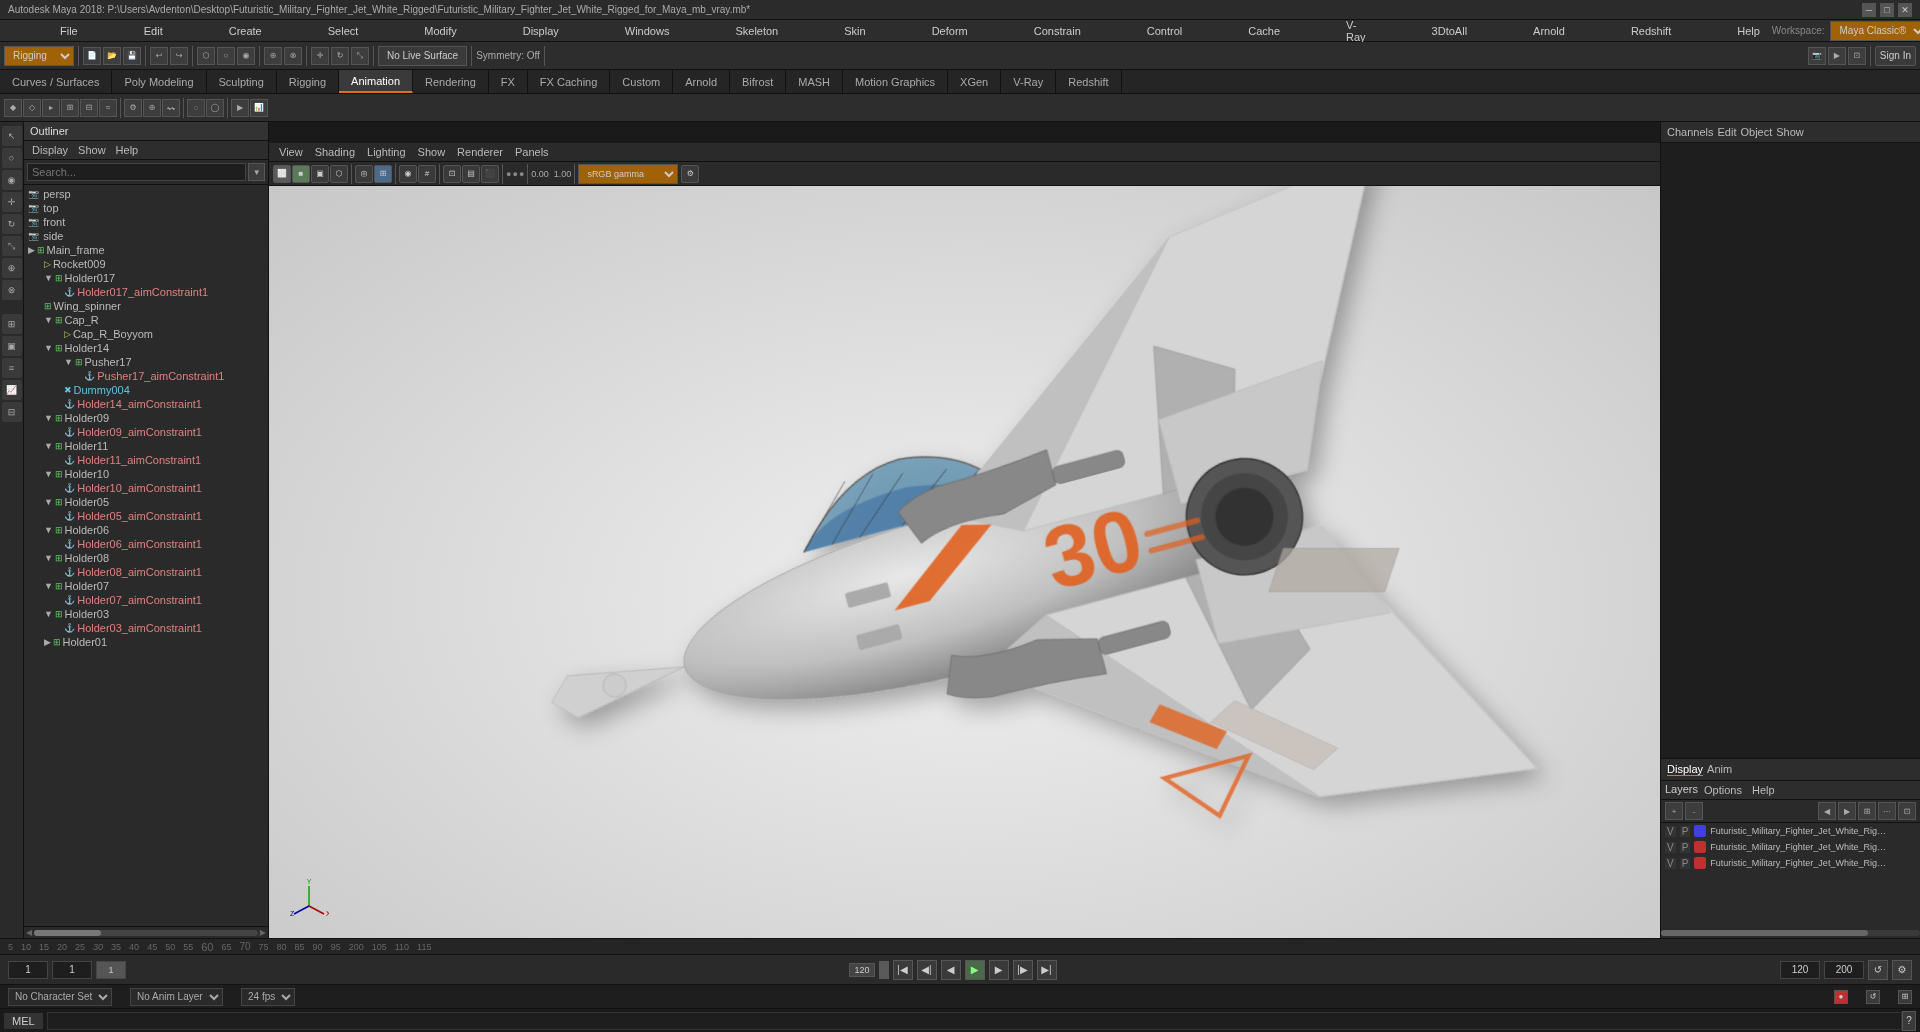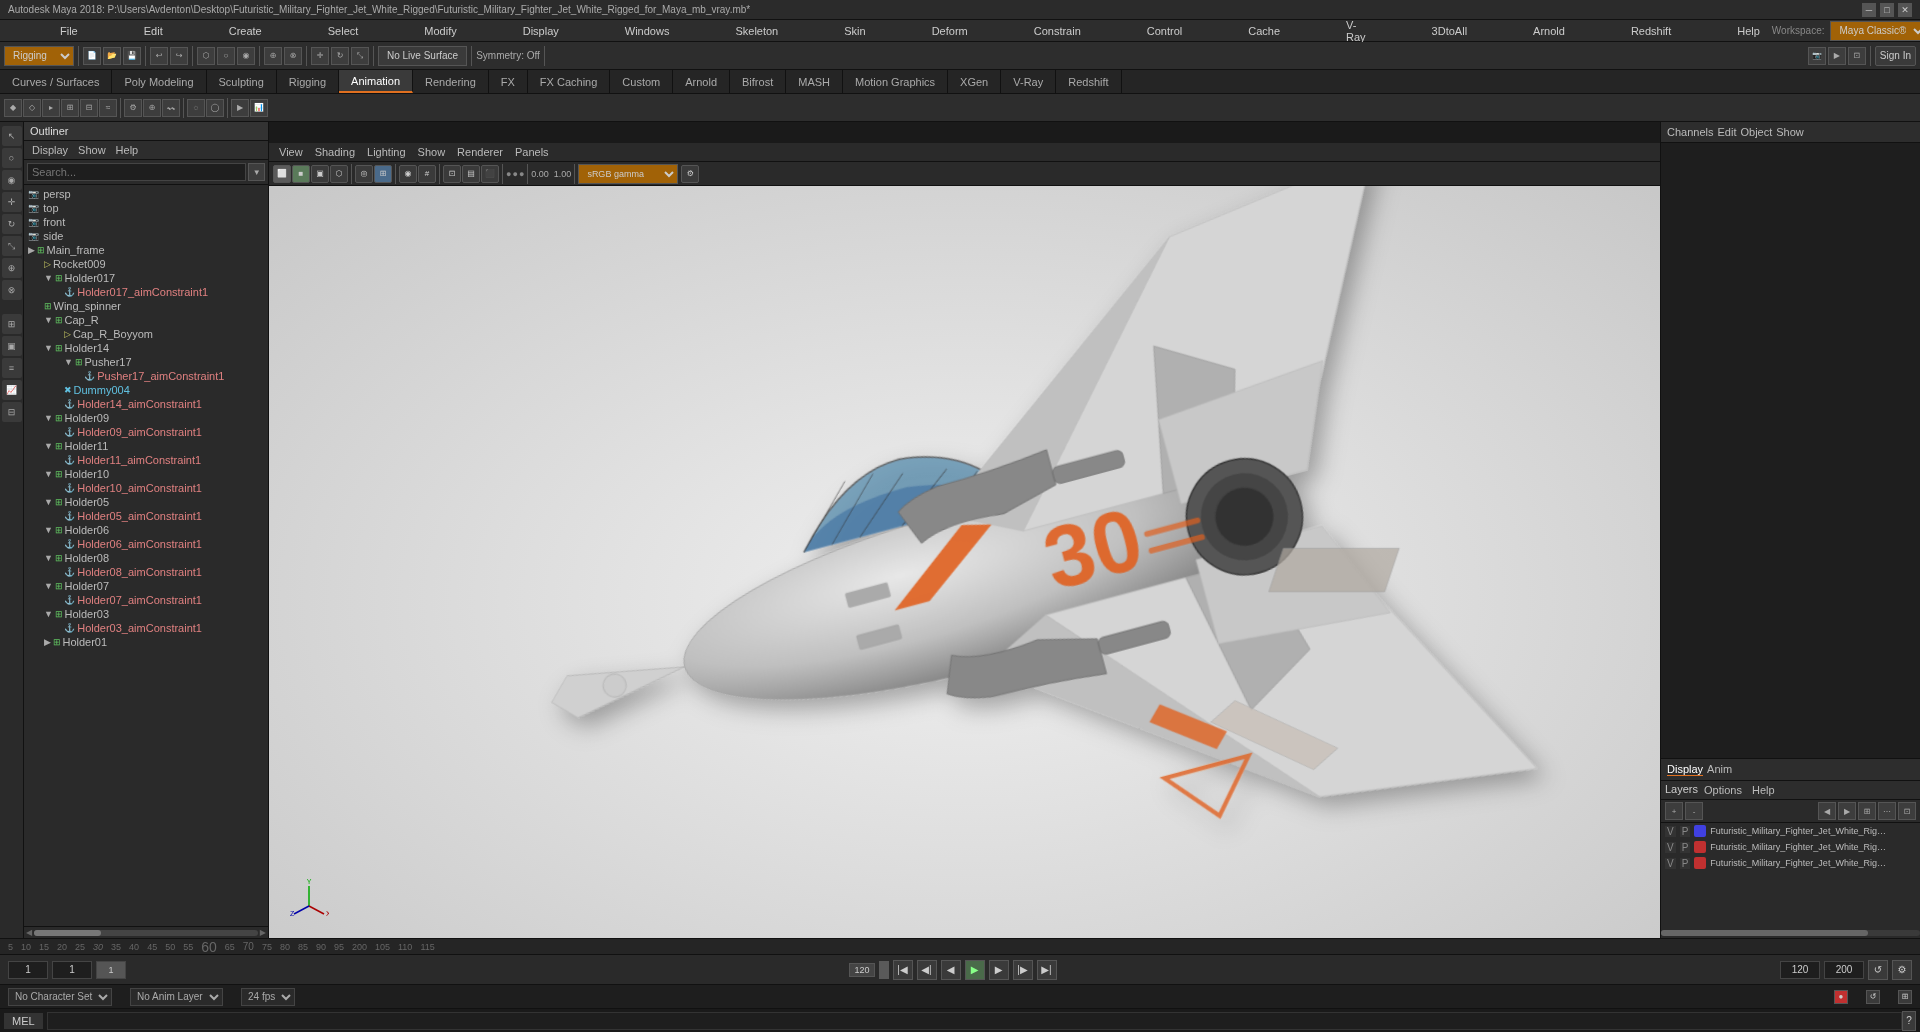--- a/index.html
+++ b/index.html
@@ -947,21 +947,21 @@
     <span style="font-size:9px; color:#666; padding:0 4px;">10</span>
     <span style="font-size:9px; color:#666; padding:0 4px;">15</span>
     <span style="font-size:9px; color:#666; padding:0 4px;">20</span>
     <span style="font-size:9px; color:#666; padding:0 4px;">25</span>
     <span style="font-size:9px; color:#666; padding:0 4px;font-style:italic;">30</span>
     <span style="font-size:9px; color:#666; padding:0 4px;">35</span>
     <span style="font-size:9px; color:#666; padding:0 4px;">40</span>
     <span style="font-size:9px; color:#666; padding:0 4px;">45</span>
     <span style="font-size:9px; color:#666; padding:0 4px;">50</span>
     <span style="font-size:9px; color:#666; padding:0 4px;">55</span>
-    <span style="font-size:14px; color:#666; padding:0 4px;">60</span>
+    <span style="font-size:11px; color:#666; padding:0 4px;">60</span>
     <span style="font-size:9px; color:#666; padding:0 4px;">65</span>
     <span style="font-size:10px; color:#666; padding:0 4px;">70</span>
     <span style="font-size:9px; color:#666; padding:0 4px;">75</span>
     <span style="font-size:9px; color:#666; padding:0 4px;">80</span>
     <span style="font-size:9px; color:#666; padding:0 4px;">85</span>
     <span style="font-size:9px; color:#666; padding:0 4px;">90</span>
     <span style="font-size:9px; color:#666; padding:0 4px;">95</span>
     <span style="font-size:9px; color:#666; padding:0 4px;">200</span>
     <span style="font-size:9px; color:#666; padding:0 4px;">105</span>
     <span style="font-size:9px; color:#666; padding:0 4px;">110</span>

